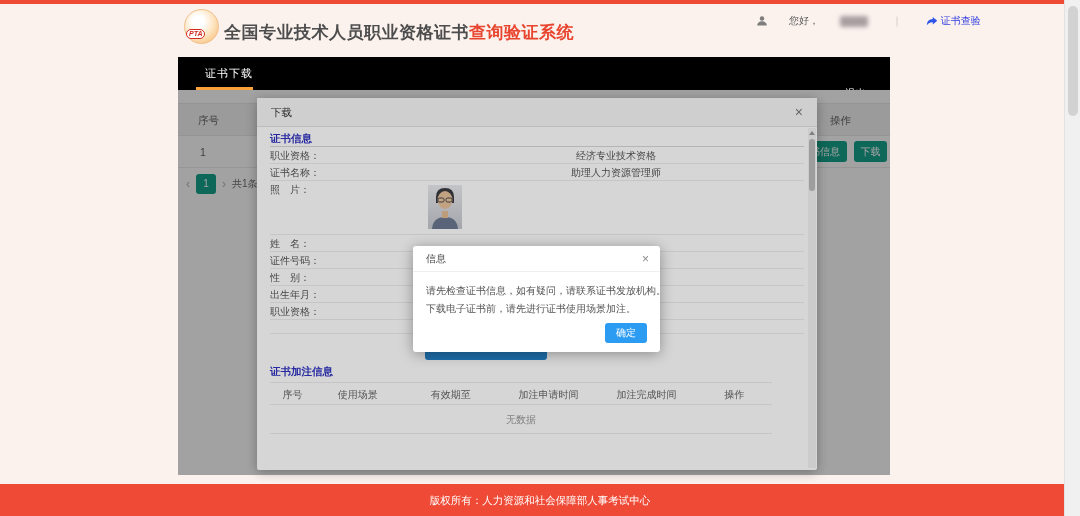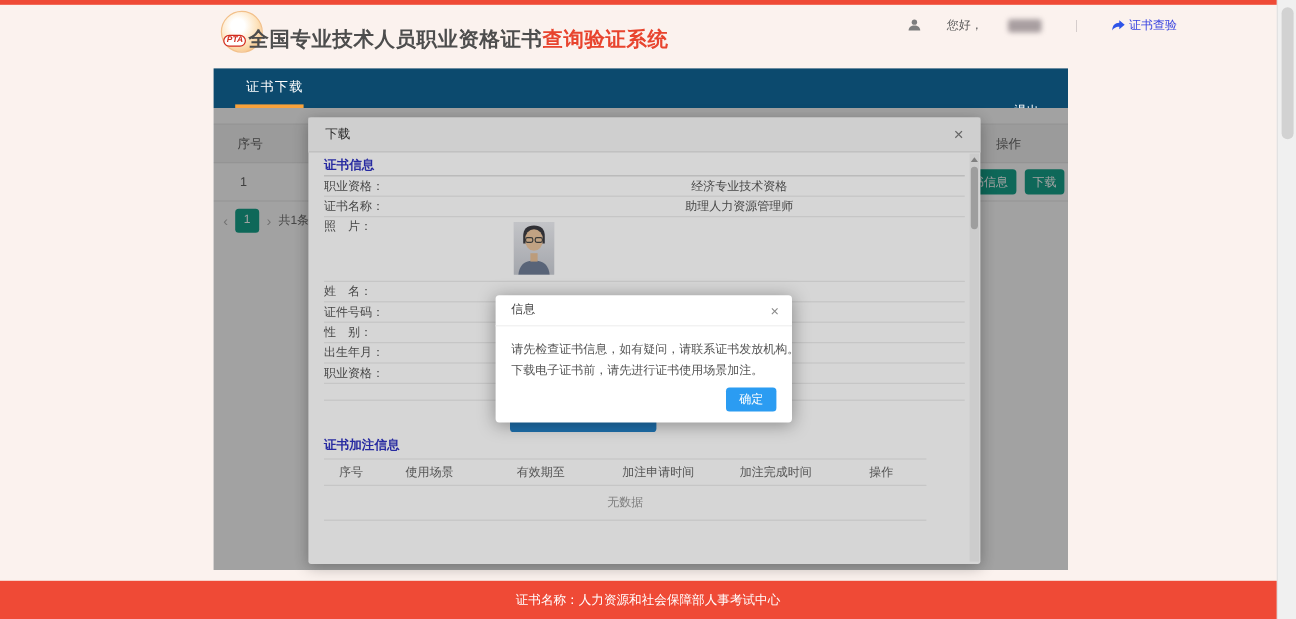--- a/index.html
+++ b/index.html
@@ -11,29 +11,29 @@
   
   #top-line { left:0; top:0; width:1080px; height:4px; background:#ef4a36; }
 
   
   #logo { left:184px; top:9px; width:35px; height:35px; border-radius:50%;
           background:radial-gradient(circle at 40% 35%, #ffffff 20%, #fde3bd 55%, #f4b266 100%);
           border:1px solid #f2c08a; }
   #logo .pta { position:absolute; left:1px; bottom:4px; background:#fff; border:1px solid #d22c1e;
           color:#d22c1e; font-size:7px; font-weight:bold; font-style:italic; border-radius:6px;
           padding:0 2px; line-height:8px; }
-  #page-title { left:207px; top:21px; font-size:17px; font-weight:bold; color:#4d4d4d; letter-spacing:0.5px; white-space:nowrap; }
+  #page-title { left:224px; top:21px; font-size:17px; font-weight:bold; color:#4d4d4d; letter-spacing:0.5px; white-space:nowrap; }
   #page-title .accent { color:#e8442e; }
   #greeting { left:756px; top:14px; height:14px; font-size:10px; color:#5a5a5a; display:flex; align-items:center; gap:21px; white-space:nowrap; }
   .blur-name { display:inline-block; width:28px; height:11px; background:#a89ea0; filter:blur(2px); border-radius:2px; }
   .sep { color:#c9c2c2; margin:0 3px; }
   #verify-link { color:#3742e0; display:inline-flex; align-items:center; gap:3px; cursor:pointer; }
 
   
-  #navbar { left:178px; top:57px; width:712px; height:33px; background:#0c4a6e; }
+  #navbar { left:178px; top:57px; width:712px; height:33px; background:#000000; }
   #nav-tab { position:absolute; left:27px; top:0; height:33px; line-height:33px; color:#fff; font-size:11px; letter-spacing:1px; cursor:pointer; }
   #nav-underline { position:absolute; left:18px; bottom:0; width:57px; height:3px; background:#f9a23b; }
   #logout { position:absolute; right:24px; top:0; height:33px; line-height:33px; color:#fff; font-size:10.5px; cursor:pointer;margin-top:20px; }
 
   
   #content { left:178px; top:90px; width:712px; height:385px; background:#fff; z-index:1; }
   #bg-thead { position:absolute; left:0; top:13px; width:712px; height:33px; background:#f4f4f4;
               border-top:1px solid #e9e9e9; border-bottom:1px solid #e9e9e9; font-size:10.5px; color:#666; }
   #bg-thead .h-seq { position:absolute; left:20px; line-height:33px; }
   #bg-thead .h-act { position:absolute; left:652px; line-height:33px; }
@@ -248,20 +248,20 @@
     <div id="d-header">
       <span id="d-title">信息</span>
       <span id="d-close">×</span>
     </div>
     <div class="d-msg" id="d-msg1">请先检查证书信息，如有疑问，请联系证书发放机构。</div>
     <div class="d-msg" id="d-msg2">下载电子证书前，请先进行证书使用场景加注。</div>
     <button id="d-ok">确定</button>
   </div>
 
   <div class="abs" id="footer">
-    <div id="footer-text">证书名称：人力资源和社会保障部人事考试中心</div>
+    <div id="footer-text">版权所有：人力资源和社会保障部人事考试中心</div>
   </div>
 
   <div class="abs" id="v-scrollbar">
     <div id="v-thumb"></div>
   </div>
 
 </div>
 
 </body></html>

